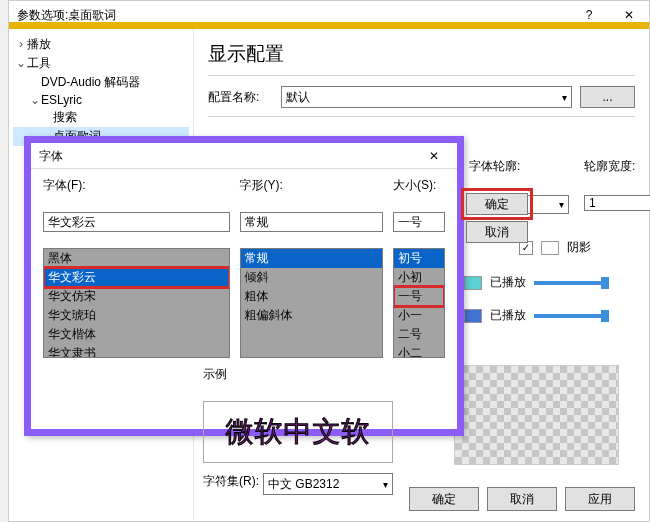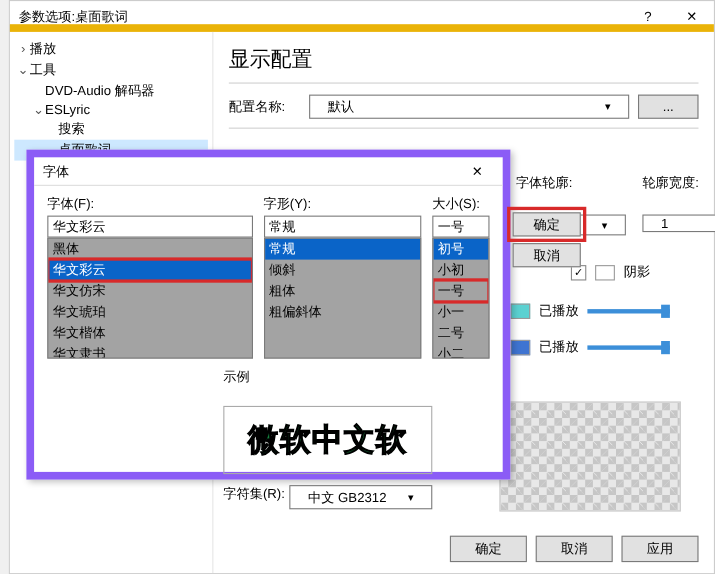--- a/index.html
+++ b/index.html
@@ -15,21 +15,21 @@
 .tree { width: 185px; border-right: 1px solid #e5e5e5; padding: 6px 4px; }
 .tree-row { padding: 1px 2px; white-space: nowrap; cursor: pointer; }
 .tree-row.sel { background: #cde8ff; }
 .tw { display: inline-block; width: 12px; text-align: center; color: #555; }
 
 .right { flex: 1; padding: 8px 14px; position: relative; }
 .section-title { font-size: 19px; margin: 4px 0 8px 0; }
 .hr { border-top: 1px solid #d0d0d0; margin-bottom: 10px; }
 .row { display: flex; align-items: center; gap: 8px; margin-bottom: 8px; }
 .row .lbl { width: 65px; }
-.select { flex: 1; height: 22px; border: 1px solid #7a7a7a; background: #fff; padding: 0 16px; display: flex; align-items: center; justify-content: space-between; }
+.select { flex: 1; height: 22px; border: 1px solid #7a7a7a; background: #fff; padding: 0 4px; display: flex; align-items: center; justify-content: space-between; }
 .select .arrow { font-size: 10px; }
 .btn-wide { width: 55px; height: 22px; border: 1px solid #7a7a7a; background: #e1e1e1; text-align: center; line-height: 20px; cursor: pointer; }
 .col-outline, .col-width { display: flex; flex-direction: column; gap: 20px; margin-top: 11px; }
 .col-outline { position: absolute; left: 275px; top: 118px; width: 100px; }
 .col-width { position: absolute; left: 390px; top: 118px; width: 100px; }
 
 .swatchrow { position: absolute; display: flex; align-items: center; gap: 8px; }
 .check { width: 14px; height: 14px; border: 1px solid #888; display: inline-flex; align-items: center; justify-content: center; }
 .check.checked::after { content: "✓"; font-size: 10px; }
 .swatch { width: 18px; height: 14px; border: 1px solid #999; background: #fff; }
@@ -46,34 +46,34 @@
   background-image: linear-gradient(45deg,#c6c6c6 25%,transparent 25%),linear-gradient(-45deg,#c6c6c6 25%,transparent 25%),linear-gradient(45deg,transparent 75%,#c6c6c6 75%),linear-gradient(-45deg,transparent 75%,#c6c6c6 75%);
   background-size: 14px 14px; background-position: 0 0,0 7px,7px -7px,-7px 0; background-color: #e8e8e8; border: 1px solid #ccc; }
 
 
 .fontdlg { position: absolute; left: 24px; top: 136px; width: 440px; height: 300px; background: #fff; border: 7px solid #8b5cf6; box-shadow: 2px 2px 6px rgba(0,0,0,0.25); }
 .fontdlg-title { height: 26px; line-height: 26px; padding: 0 8px; border-bottom: 1px solid #ddd; display: flex; justify-content: space-between; }
 .close-x { cursor: pointer; width: 30px; text-align: center; }
 .fontdlg-body { padding: 8px 12px; }
 
 .cols { display: flex; gap: 10px; }
-.col { display: flex; flex-direction: column; gap: 0; }
+.col { display: flex; flex-direction: column; gap: 16px; }
 .col.font { flex: 1.3; }
 .col.style { flex: 1; }
 .col.size { width: 52px; }
 .col .caplbl { margin-bottom: 2px; }
 .txtbox { height: 20px; border: 1px solid #7a7a7a; padding: 0 4px; display: flex; align-items: center; background: #fff; }
 .listbox { border: 1px solid #7a7a7a; height: 110px; overflow: hidden; background: #a3a3a3; }
 .listbox .item { padding: 1px 4px; white-space: nowrap; cursor: pointer; }
 .listbox .item.sel { background: #0a64c8; color: #fff; }
 .redbox { outline: 3px solid #d82a2a; outline-offset: -1px; }
 
 .sample-area { margin-top: 8px; margin-left: 160px; width: 190px; }
 .sample-box { border: 1px solid #aaa; height: 62px; display: flex; align-items: center; justify-content: center; margin-top: 18px;}
-.sample-text { font-size: 28px; font-weight: 700; -webkit-text-stroke: 1px #000; color: #15803d; letter-spacing: 1px; }
+.sample-text { font-size: 28px; font-weight: 400; -webkit-text-stroke: 1px #000; color: #701a75; letter-spacing: 1px; }
 
 .charset-row { margin-top: 10px; margin-left: 160px; width: 190px; display: flex; flex-direction: row; gap: 4px; }
 
 .fontdlg-btns { position: absolute; right: -71px; top: 50px; display: flex; flex-direction: column; gap: 6px; }
 .fbtn { width: 62px; height: 22px; border: 1px solid #7a7a7a; background: #e1e1e1; text-align: center; line-height: 20px; cursor: pointer; }
 .ok-red { outline: 3px solid #d82a2a; outline-offset: 2px; }
 </style>
 </head>
 <body>
 

